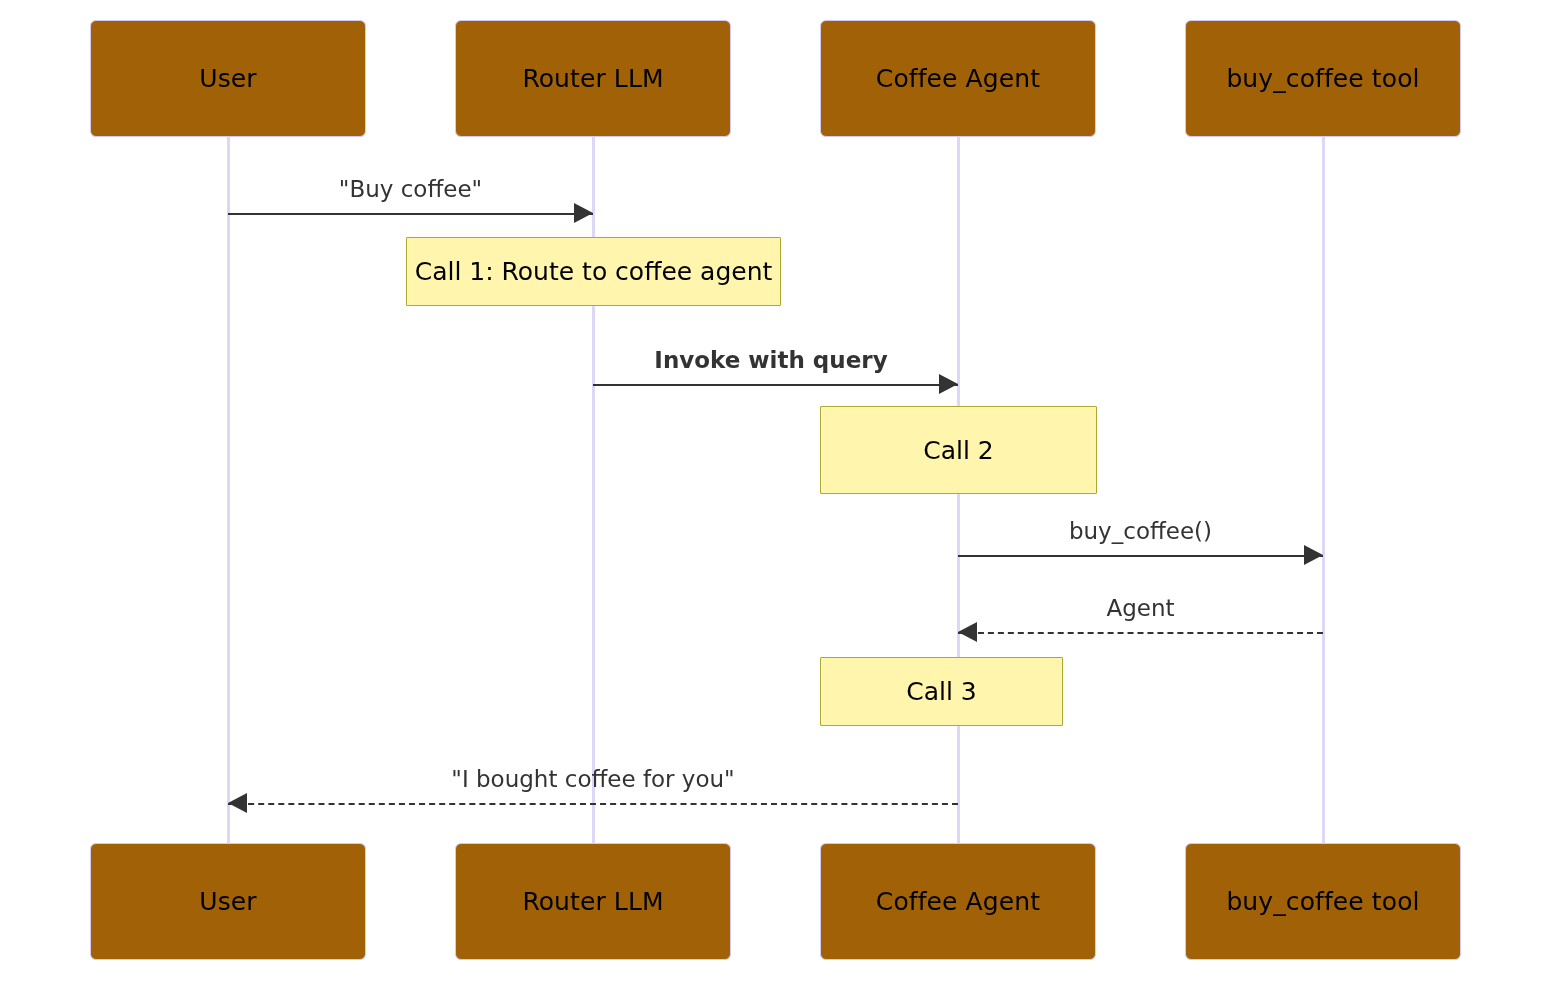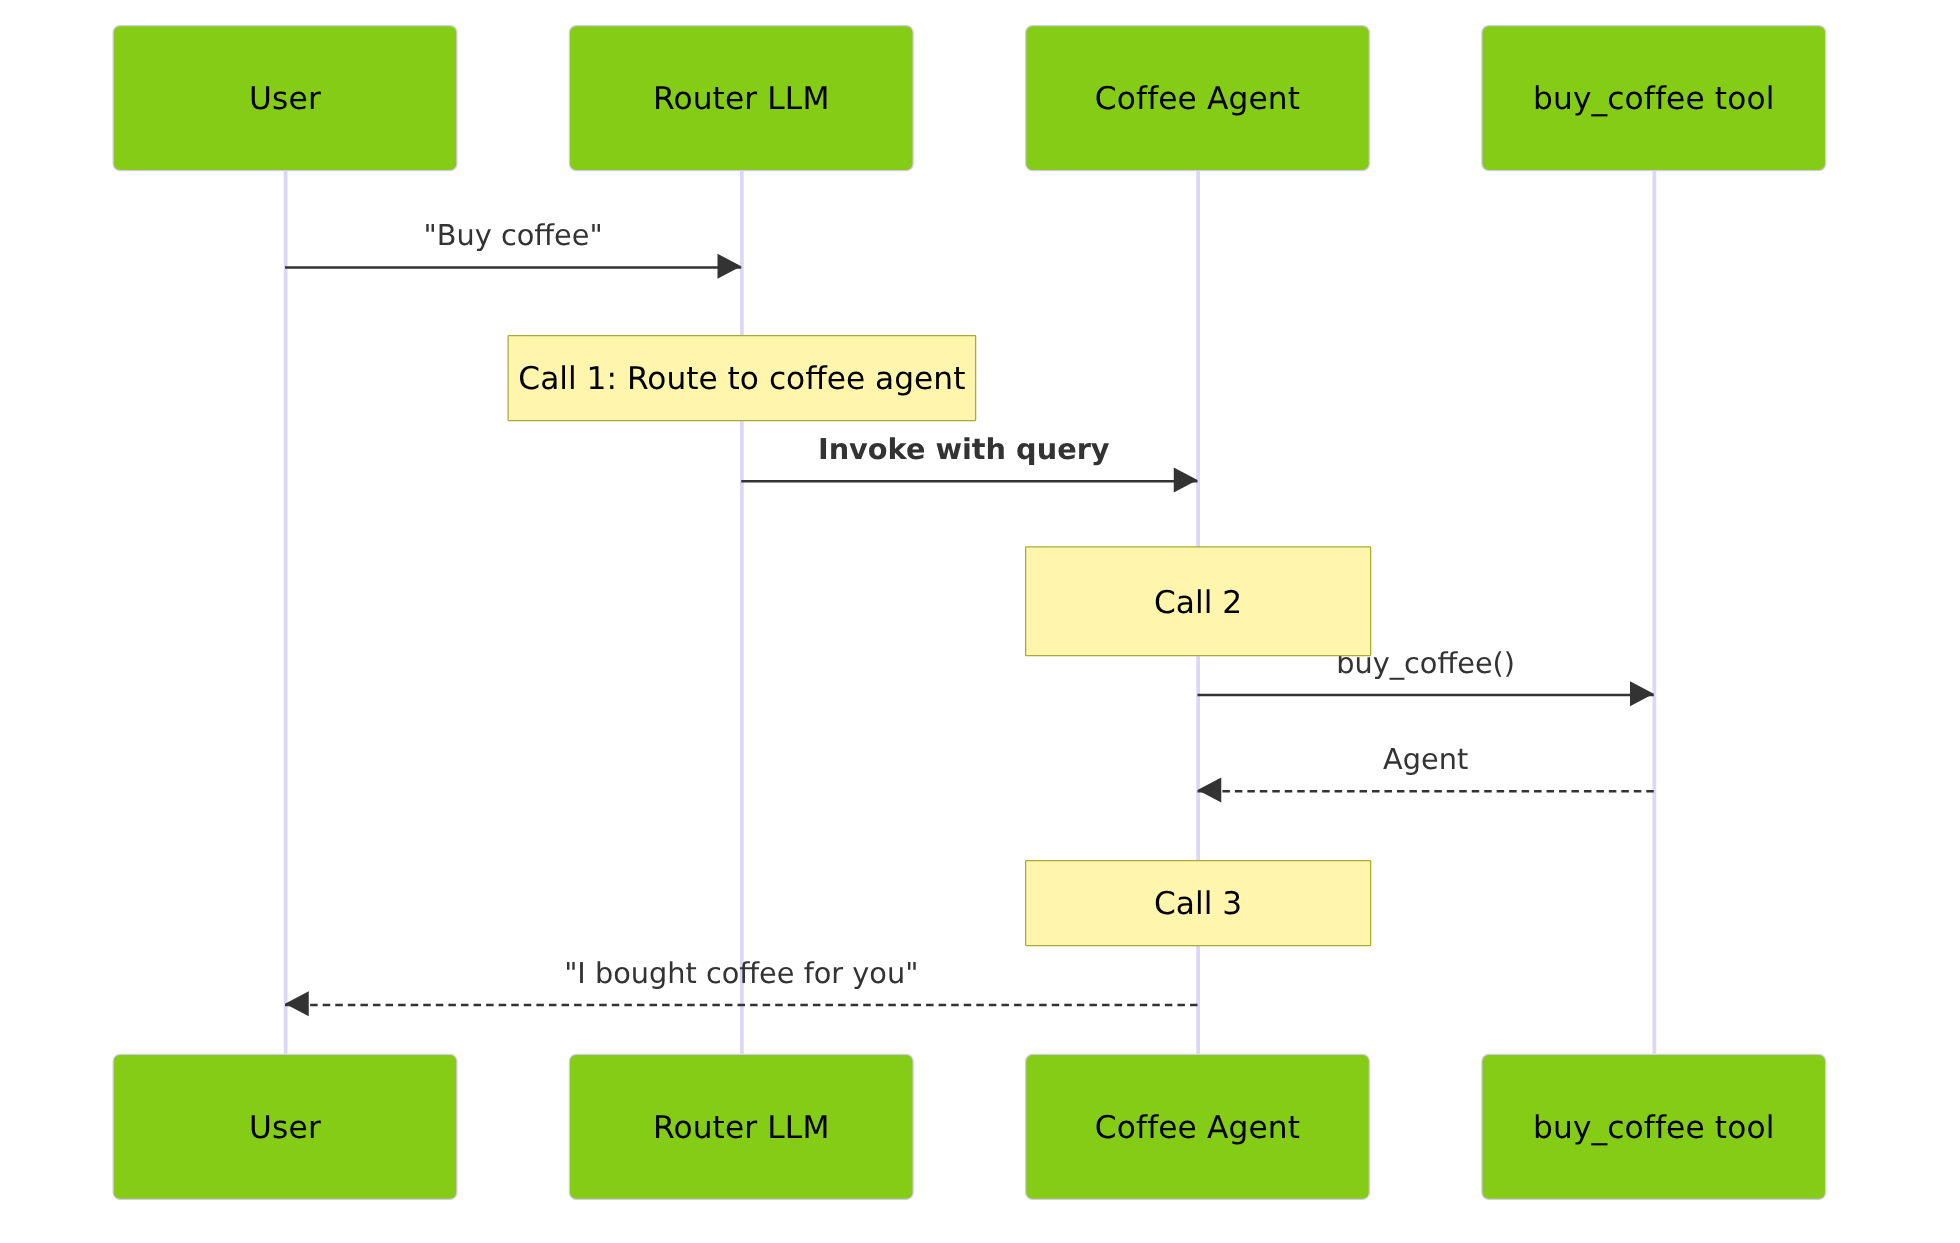--- a/index.html
+++ b/index.html
@@ -15,21 +15,21 @@
     position: relative;
     width: 1568px;
     height: 994px;
     background: #ffffff;
     overflow: hidden;
   }
   
   .actor-box {
     position: absolute;
     box-sizing: border-box;
-    background: #84cc16;
+    background: #a16207;
     border: 1.6px solid #D6C9EE;
     border-radius: 6px;
     display: flex;
     align-items: center;
     justify-content: center;
     color: #0b0b0b;
     font-size: 25px;
     font-weight: 400;
     letter-spacing: 0.1px;
     white-space: nowrap;
@@ -51,21 +51,20 @@
     box-sizing: border-box;
     background: #FFF5AD;
     border: 1.6px solid #AAAA33;
     border-radius: 1px;
     display: flex;
     align-items: center;
     justify-content: center;
     color: #000000;
     font-size: 25px;
     white-space: nowrap;
-    margin-top: 31px;
   }
   
   .msg {
     position: absolute;
     height: 0;
   }
   .msg-line {
     position: absolute;
     left: 0;
     top: 0;
@@ -159,16 +158,16 @@
       <div class="msg-line dashed" style="width: 730px;"></div>
       <div class="arrowhead left" style="left: 0px;"></div>
       <div class="msg-label" style="left: 365px; top: -12px;">"I bought coffee for you"</div>
     </div>
     <div class="note-box" style="left: 406px; top: 237px; width: 375px; height: 69px;">
       <span>Call 1: Route to coffee agent</span>
     </div>
     <div class="note-box" style="left: 820px; top: 406px; width: 277px; height: 88px;">
       <span>Call 2</span>
     </div>
-    <div class="note-box" style="left: 820px; top: 657px; width: 277px; height: 69px;">
+    <div class="note-box" style="left: 820px; top: 657px; width: 243px; height: 69px;">
       <span>Call 3</span>
     </div>
   </div>
 
 </body></html>

